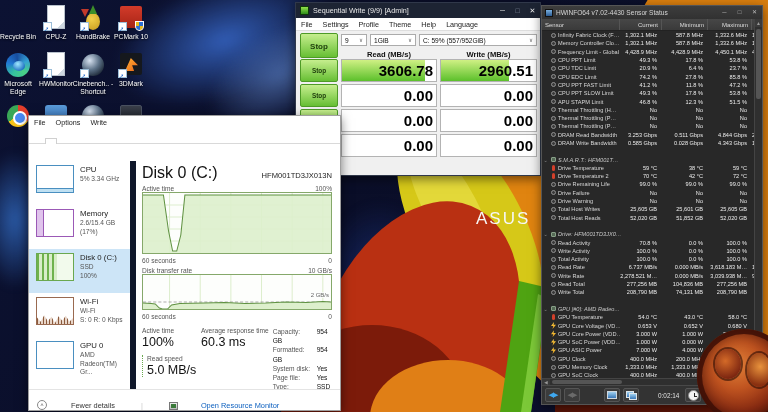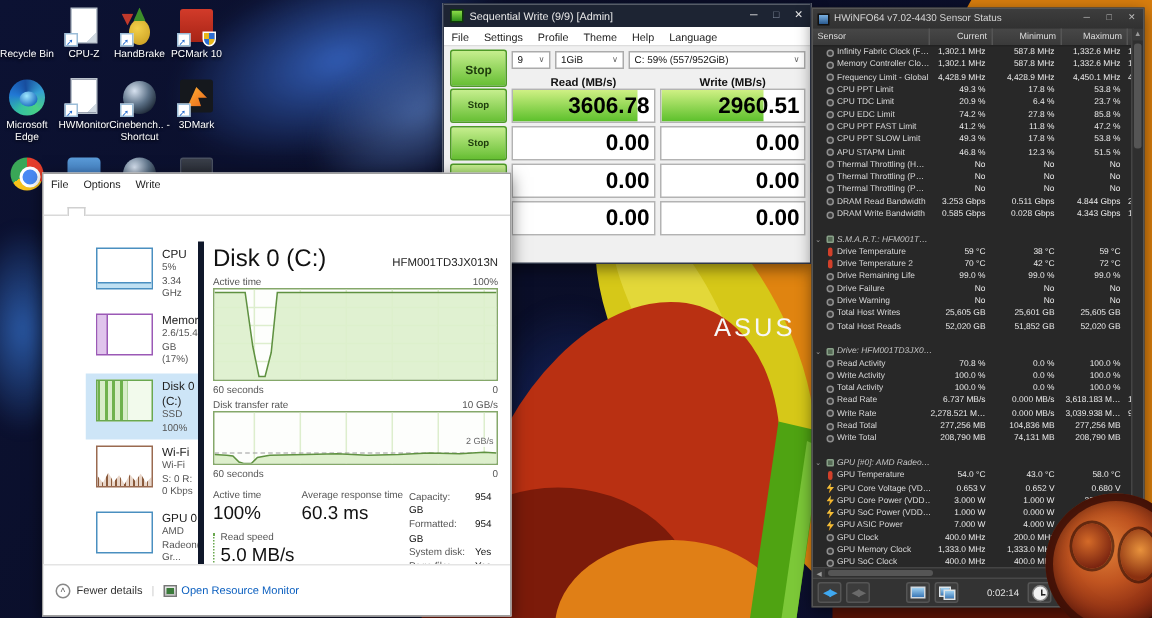--- a/index.html
+++ b/index.html
@@ -66,21 +66,21 @@
   #tm{left:28px;top:115px;width:313px;height:296px;background:#fff;border:1px solid #9f9f9f;}
   #tm .titlebar{height:16px;display:flex;align-items:center;font-size:7.4px;color:#111;padding-left:5px;line-height:16px;background:#fff;}
   #tm .appico{width:9px;height:9px;margin-right:4px;border:1px solid #2a6fb8;background:linear-gradient(#bfe0f5,#5aa0d8);}
   #tm .wbtn{color:#333;}
   #tm .menubar{height:13px;display:flex;align-items:center;font-size:7.2px;color:#222;}
   #tm .menubar span{padding:0 5px;}
   #tm .tabstrip{height:15px;display:flex;align-items:flex-end;padding-left:4px;border-bottom:1px solid #d9d9d9;font-size:7.2px;color:#333;}
   #tm .tab{padding:2px 5px 2px;border:1px solid transparent;border-bottom:none;}
   #tm .tab.active{background:#fff;border-color:#d0d0d0;margin-bottom:-1px;padding-bottom:3px;}
   #tm .body{position:absolute;top:45px;bottom:21px;left:0;right:0;display:flex;}
-  #tm .sidebar{width:118px;border-right:4px solid #0f172a;overflow:hidden;margin-left:28px;}
+  #tm .sidebar{width:118px;border-right:6px solid #0f172a;overflow:hidden;}
   .tm-item{display:flex;padding:4px 0 4px 7px;height:44px;}
   .tm-item.selected{background:#cde5f7;}
   .tm-thumb{width:38px;height:28px;background:#fff;border:1px solid #999;margin-right:6px;flex:none;position:relative;overflow:hidden;}
   .tm-item.cpu .tm-thumb{border-color:#4a8fc0;}
   .tm-item.cpu .tm-thumb::after{content:"";position:absolute;left:0;right:0;bottom:0;height:3px;background:#bfe0f2;border-top:1px solid #4a8fc0;}
   .tm-item.memory .tm-thumb{border-color:#9b59b6;}
   .tm-item.memory .tm-thumb::after{content:"";position:absolute;left:0;top:0;bottom:0;width:17%;background:#e0c4ec;border-right:1px solid #9b59b6;}
   .tm-item.disk .tm-thumb{border-color:#6aa84f;background:#f2faec;}
   .tm-item.disk .tm-thumb::after{content:"";position:absolute;left:0;top:0;bottom:0;width:55%;background:repeating-linear-gradient(90deg,#6fb24c 0 2px,#d8edc8 2px 5px);}
   .tm-item.wifi .tm-thumb{border-color:#9a6a50;}
@@ -96,21 +96,21 @@
   .tm-lblrow .r{margin-left:auto;}
   .tm-chart{position:relative;border:1px solid #85a86a;background:#fdfefc;}
   .tm-chart svg{display:block;}
   .tm-2gb{position:absolute;right:2px;top:17px;font-size:6px;color:#666;background:rgba(253,254,252,.8);}
   .tm-stats{display:flex;margin-top:7px;font-size:6.6px;color:#555;}
   .tm-big{font-size:12.5px;color:#111;margin-top:1px;}
   .tm-speed{border-left:1px dotted #6aa84f;padding-left:4px;margin-top:6px;}
   .tm-props{margin-left:auto;line-height:9.2px;}
   .tm-props .k{display:inline-block;width:44px;color:#555;}
   .tm-props .v{color:#111;}
-  #tm .footer{position:absolute;left:0;right:0;bottom:0;height:34px;border-top:1px solid #e4e4e4;display:flex;align-items:center;padding-left:8px;font-size:7.4px;color:#333;background:#fff;}
+  #tm .footer{position:absolute;left:0;right:0;bottom:0;height:21px;border-top:1px solid #e4e4e4;display:flex;align-items:flex-end;padding-left:8px;font-size:7.4px;color:#333;background:#fff;gap:20px;}
   .chev-circle{width:10px;height:10px;border:1px solid #888;border-radius:50%;font-size:6px;line-height:9px;text-align:center;color:#555;margin-right:4px;}
   .vsep{color:#ccc;margin:0 6px;}
   .resmon-ico{width:9px;height:8px;background:linear-gradient(#eee,#bbb);border:1px solid #777;margin-right:3px;position:relative;}
   .resmon-ico::after{content:"";position:absolute;inset:1px;background:#3a7a3a;}
   .tm-link{color:#0b5fbf;}
 
   
   #hw{left:541px;top:5px;width:222px;height:400px;background:#282828;border:1px solid #555;color:#ddd;}
   #hw .titlebar{height:13px;background:linear-gradient(#3d3d3d,#313131);display:flex;align-items:center;font-size:6.6px;color:#d5d5d5;padding-left:3px;line-height:13px;}
   #hw .appico{width:8px;height:8px;margin-right:3px;background:linear-gradient(#7ab0e0,#2a5a90);border:1px solid #111;}

